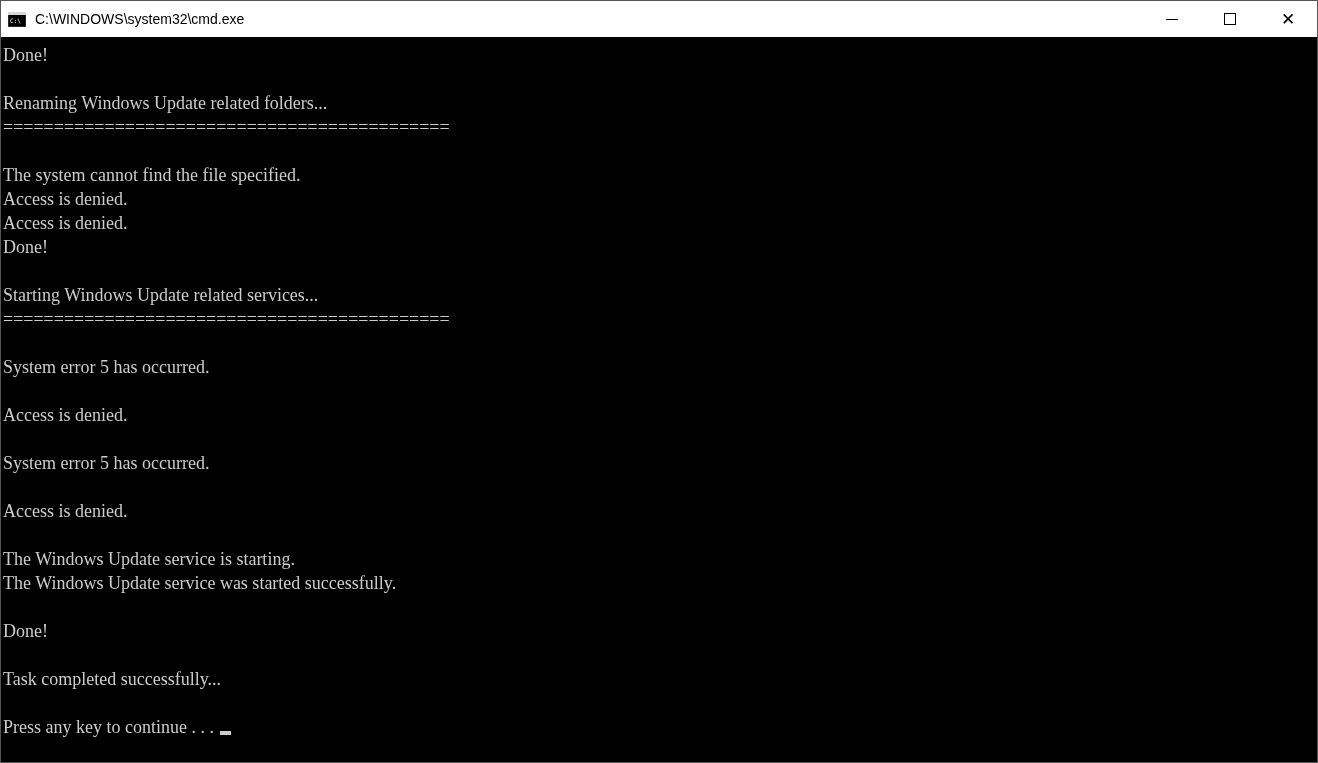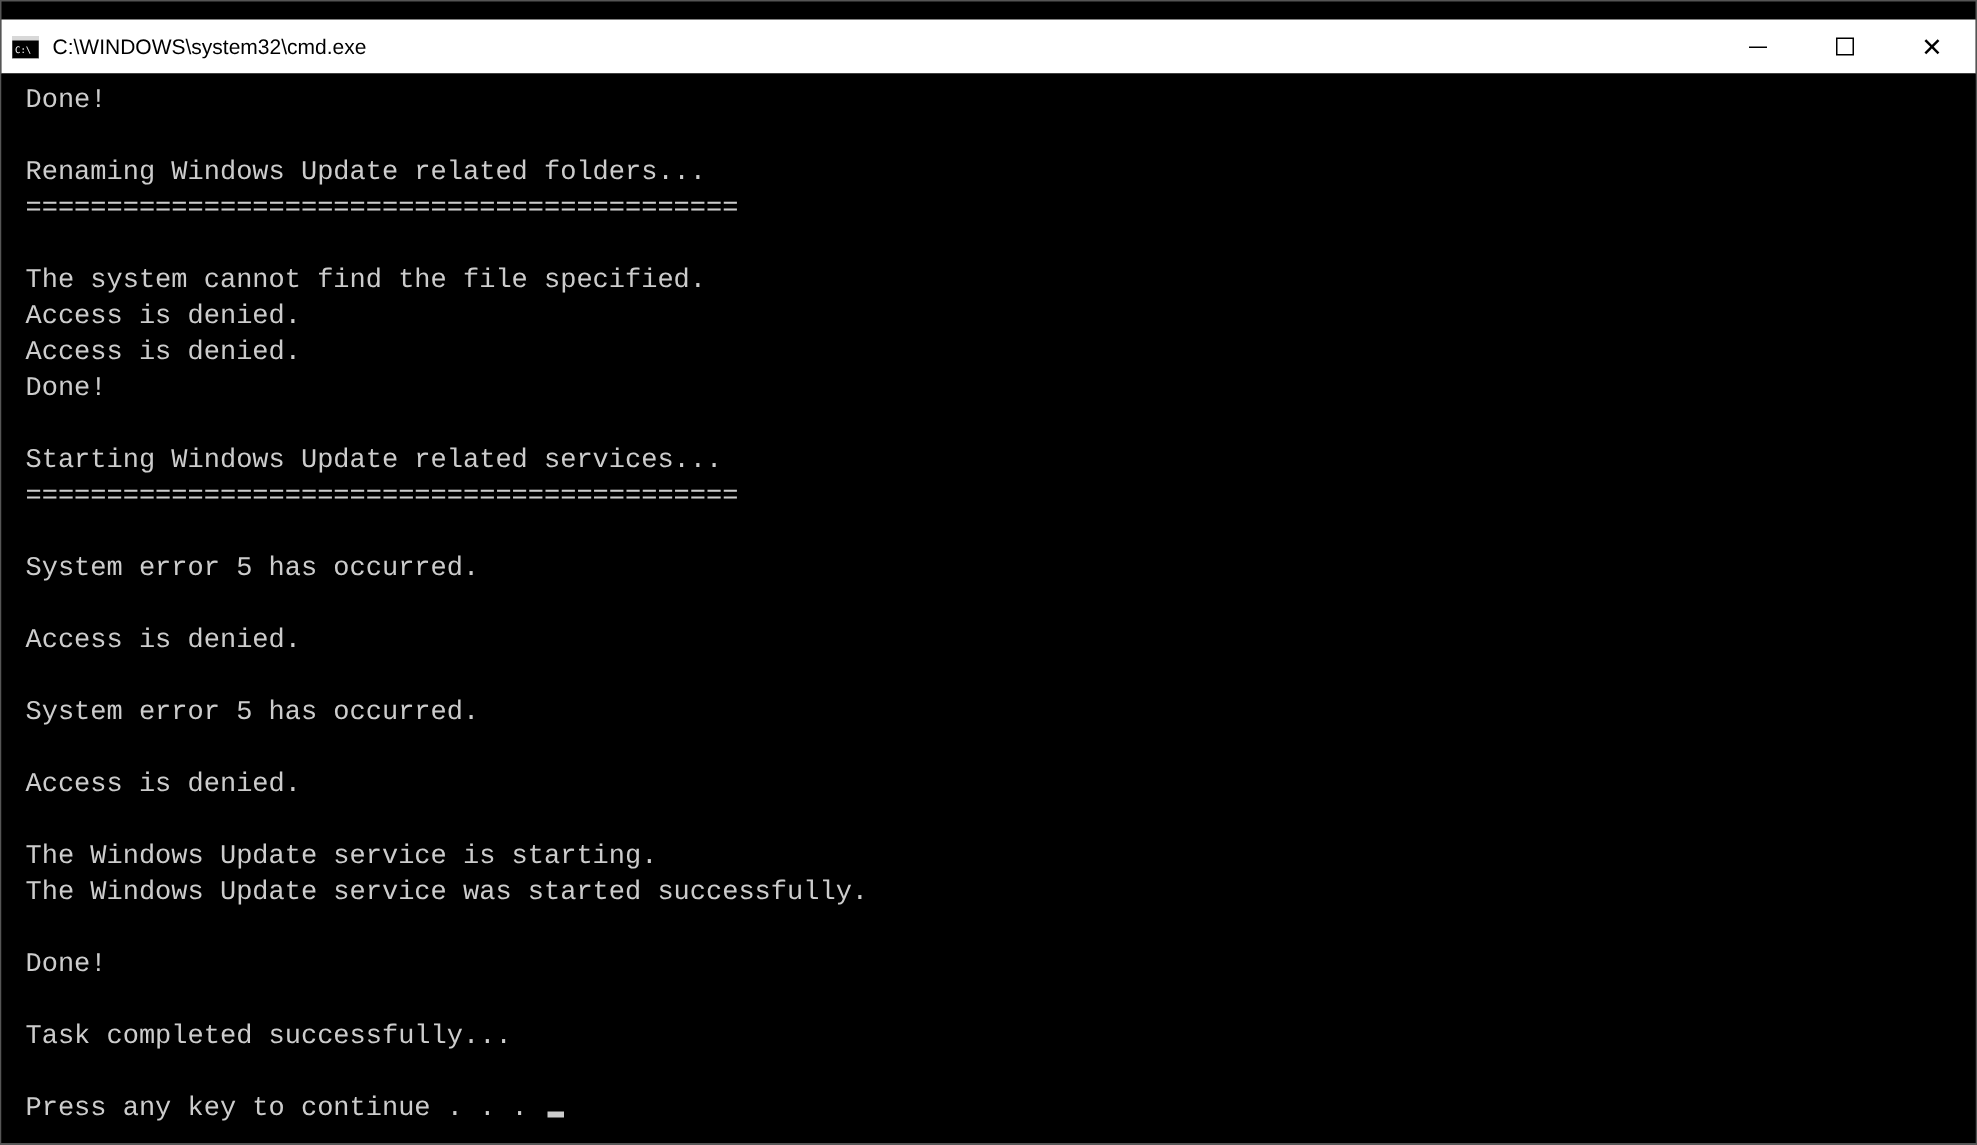--- a/index.html
+++ b/index.html
@@ -22,21 +22,20 @@
       display: flex;
       flex-direction: column;
     }
     .titlebar {
       height: 36px;
       background: #fff;
       display: flex;
       align-items: center;
       padding-left: 6px;
       flex-shrink: 0;
-      margin-top: 12px;
     }
     .titlebar-icon {
       width: 20px;
       height: 18px;
       margin-right: 8px;
       display: flex;
       align-items: center;
       justify-content: center;
     }
     .titlebar-icon svg {
@@ -76,24 +75,24 @@
     .close-icon-x {
       font-size: 17px;
       line-height: 1;
       font-family: Arial, sans-serif;
       font-weight: 300;
     }
     .console {
       flex: 1;
       background: #000;
       color: #ccc;
-      font-family: Liberation Mono, monospace;
+      font-family: Liberation Serif, serif;
       font-size: 18px;
       line-height: 24px;
-      padding: 6px 2px 2px 16px;
+      padding: 6px 2px 2px 2px;
       white-space: pre;
       overflow: hidden;
       position: relative;
     }
     .cursor {
       display: inline-block;
       width: 11px;
       height: 4px;
       background: #ccc;
       vertical-align: -2px;

